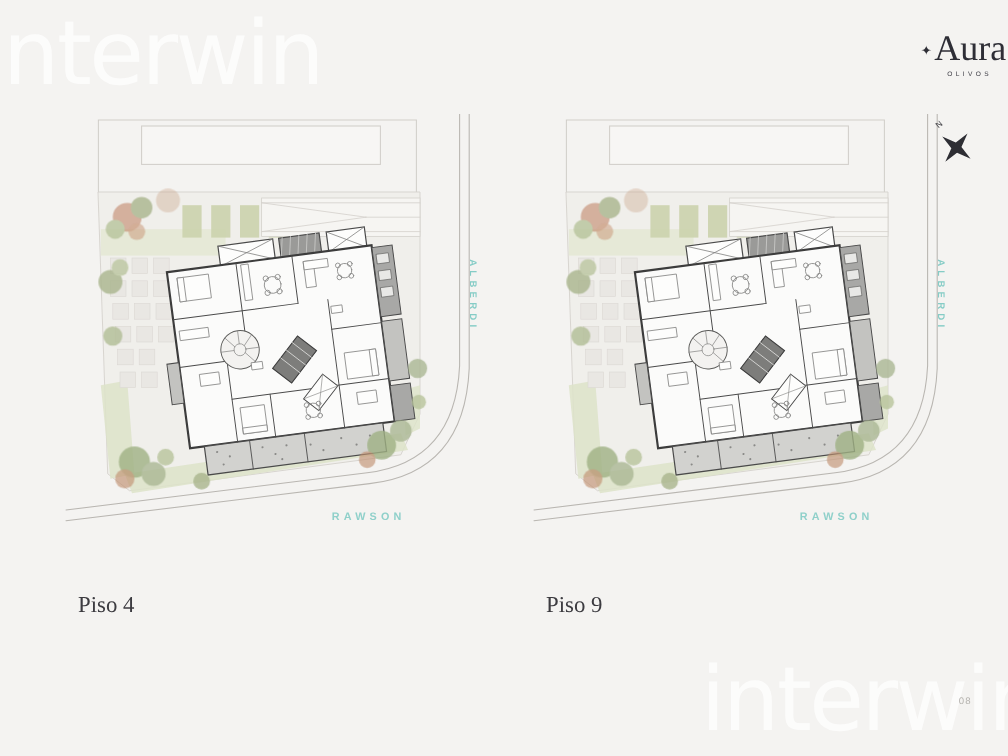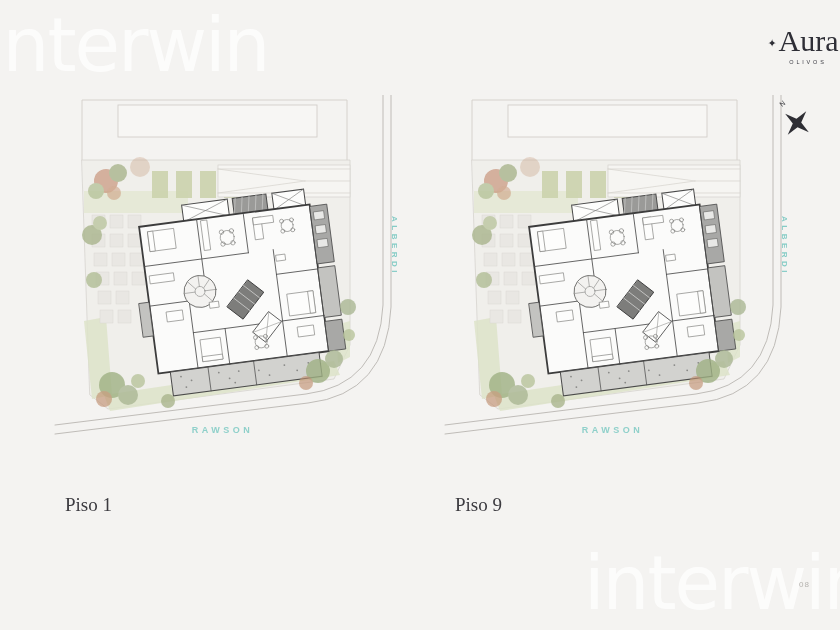--- a/index.html
+++ b/index.html
@@ -27,21 +27,21 @@
   .plan{position:absolute;top:95px;width:372px;height:360px;}
   .plan-left{left:48px;}
   .plan-right{left:438px;}
   .plan svg{position:absolute;left:0;top:0;}
   .street-v{
     position:absolute;left:351px;top:121px;
     transform:rotate(90deg);transform-origin:top left;
     font-size:8px;font-weight:bold;letter-spacing:3.5px;color:#85ccc6;white-space:nowrap;
   }
   .street-h{
-    position:absolute;left:92px;top:330px;width:165px;text-align:center;
+    position:absolute;left:125px;top:330px;width:165px;text-align:right;
     font-size:9px;font-weight:bold;letter-spacing:3.5px;color:#8fd0ca;
   }
   .caption{
     position:absolute;top:399px;left:17px;
     font-family:"Liberation Serif",serif;font-size:19px;color:#3c3b40;
   }
   
   .north{position:absolute;left:773px;top:96px;width:44px;height:48px;}
   .north text{font-size:7px;fill:#3a3a40;font-family:"Liberation Sans",sans-serif;}
   
@@ -229,21 +229,21 @@
       </g>
     </defs>
   </svg>
 
   <div class="plan plan-left">
     <svg width="372" height="360" viewBox="0 0 372 360">
       <use href="#siteplan"></use>
     </svg>
     <span class="street-v">ALBERDI</span>
     <span class="street-h">RAWSON</span>
-    <div class="caption">Piso 1</div>
+    <div class="caption">Piso 4</div>
   </div>
 
   <div class="plan plan-right">
     <svg width="372" height="360" viewBox="0 0 372 360">
       <use href="#siteplan"></use>
     </svg>
     <span class="street-v">ALBERDI</span>
     <span class="street-h">RAWSON</span>
     <div class="caption">Piso 9</div>
   </div>

